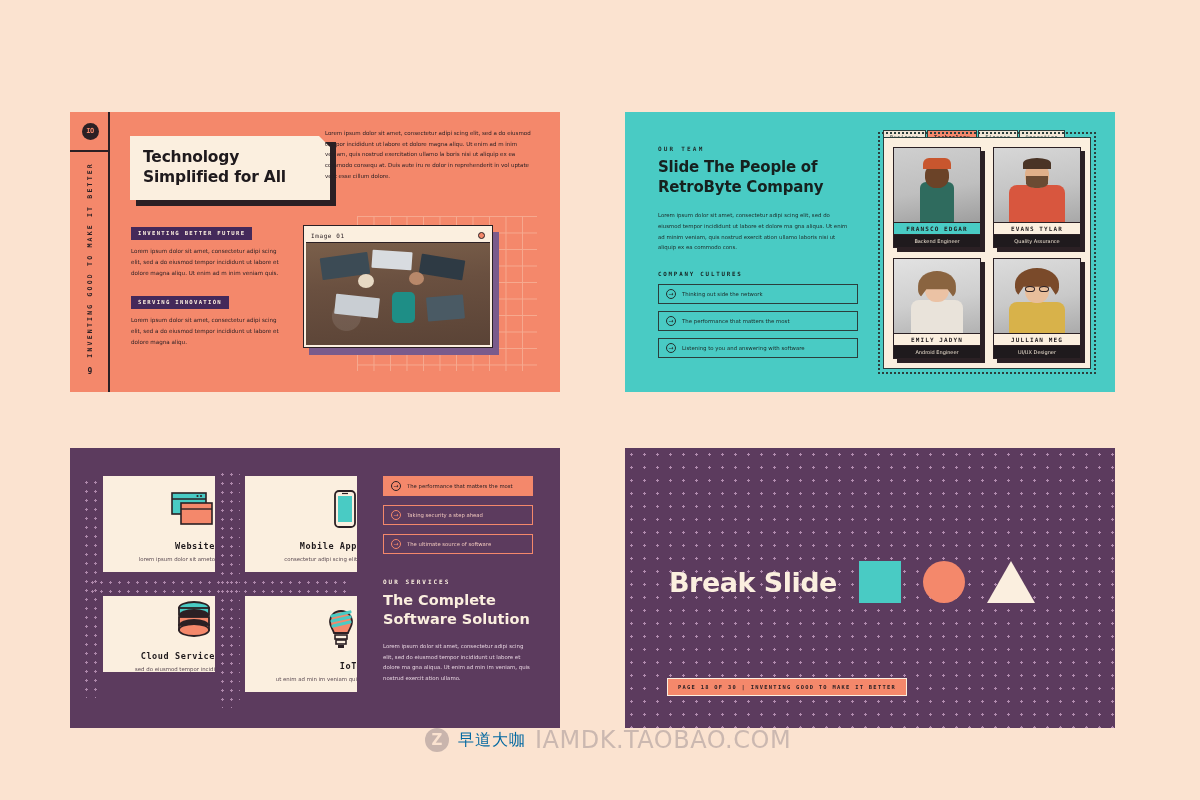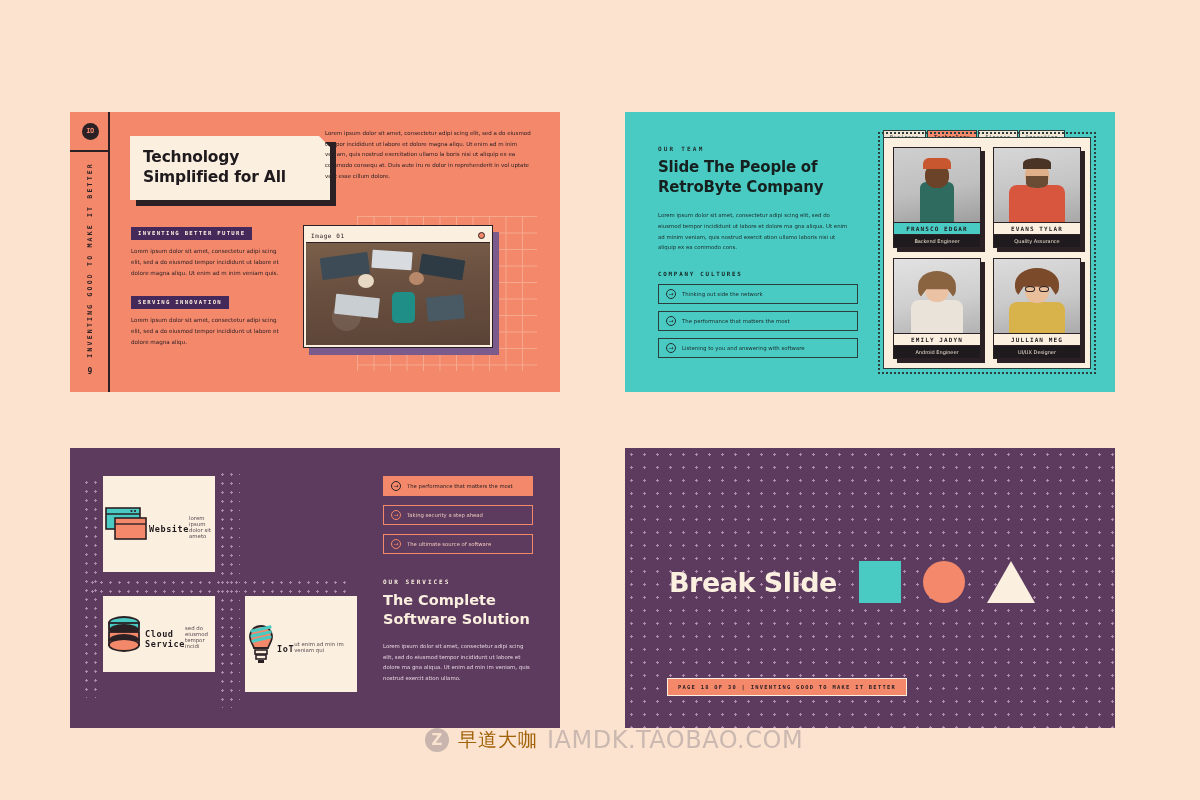--- a/index.html
+++ b/index.html
@@ -111,22 +111,22 @@
             letter-spacing: 1.1px; color: #1F1A1D; }
   .m-name.hl { background: #49CBC4; }
   .m-role { height: 12px; background: #1F1A1D; color: #EDE2D2; display: flex; align-items: center;
             justify-content: center; font-size: 5px; }
   .face { position: absolute; }
 
   
   #slide3 { left: 70px; top: 424px; width: 490px; height: 280px; background: #5C3B5E; }
   .dots-bg { position: absolute; background-image: radial-gradient(#C9A2C4 1px, transparent 1.2px);
              background-size: 9px 9px; opacity: .75; }
-  .svc-card { position: absolute; background: #FBEFDF; display: flex; flex-direction: row;
-              align-items: center; justify-content: center; }
+  .svc-card { position: absolute; background: #FBEFDF; display: flex; flex-direction: column;
+              align-items: flex-end; justify-content: center; }
   .svc-card .ttl { font-family: "DejaVu Sans Mono", monospace; font-size: 8.5px; font-weight: bold;
                    color: #1F1A1D; letter-spacing: .6px; margin-top: 10px; }
   .svc-card .sub { font-size: 5.4px; color: #5A4A52; margin-top: 5px; }
   .svc-icon { height: 44px; display: flex; align-items: center; justify-content: center; }
 
   .s3-right { position: absolute; left: 313px; top: 28px; width: 150px; }
   .s3-item { height: 20px; border: 1px solid #F4886B; display: flex; align-items: center;
              gap: 6px; padding: 0 7px; margin-bottom: 9px; }
   .s3-item .txt { font-size: 5.3px; color: #F3C9BE; }
   .s3-item.active { background: #F4886B; border-color: #F4886B; }
@@ -152,21 +152,21 @@
   .s4-footer { position: absolute; left: 42px; bottom: 32px; width: 240px; height: 18px;
                background: #F4886B; border: 1px solid #FBEFDF; display: flex; align-items: center;
                justify-content: center; }
   .s4-footer span { font-family: "DejaVu Sans Mono", monospace; font-size: 5.4px; font-weight: bold;
                     letter-spacing: 1.3px; color: #2B2024; }
 
   
   .wm { position: absolute; left: 425px; top: 702px; display: flex; align-items: center; gap: 9px; }
   .wm-logo { width: 24px; height: 24px; border-radius: 50%; background: #C9B5AD; color: #FBE3D0;
              display: flex; align-items: center; justify-content: center; font-size: 15px; font-weight: bold; }
-  .wm-cn { font-size: 19px; color: #a16207; letter-spacing: 1px; }
+  .wm-cn { font-size: 16px; color: #0369a1; letter-spacing: 1px; }
   .wm-en { font-size: 24px; color: #CBB8B0; letter-spacing: .5px; }
 </style>
 </head>
 <body>
 
 <div class="stage">
 
   <div class="slide" id="slide1">
     <div class="s1-rail">
       <div class="s1-logo-cell">
@@ -325,20 +325,31 @@
           <circle cx="32" cy="5" r="1.1" fill="#2B2024"></circle>
             <circle cx="28.5" cy="5" r="1.1" fill="#2B2024"></circle>
           <rect x="12" y="12" width="31" height="21" fill="#F4886B" stroke="#2B2024" stroke-width="1.6"></rect>
           <line x1="12" y1="18" x2="43" y2="18" stroke="#2B2024" stroke-width="1.4"></line>
         </svg>
       </div>
       <div class="ttl">Website</div>
       <div class="sub">lorem ipsum dolor sit ameto</div>
     </div>
 
+    <div class="svc-card" style="left:175px;top:28px;width:112px;height:96px;">
+      <div class="svc-icon">
+        <svg width="24" height="40" viewBox="0 0 24 40">
+          <rect x="2" y="2" width="20" height="36" rx="4" fill="#FBEFDF" stroke="#2B2024" stroke-width="1.8"></rect>
+          <rect x="5" y="7" width="14" height="26" fill="#49CBC4"></rect>
+          <line x1="9" y1="4.5" x2="15" y2="4.5" stroke="#2B2024" stroke-width="1.2"></line>
+        </svg>
+      </div>
+      <div class="ttl">Mobile App</div>
+      <div class="sub">consectetur adipi scing elit</div>
+    </div>
 
     <div class="svc-card" style="left:33px;top:148px;width:112px;height:76px;">
       <div class="svc-icon">
         <svg width="42" height="40" viewBox="0 0 42 40">
           <ellipse cx="21" cy="9" rx="15" ry="6" fill="#49CBC4" stroke="#2B2024" stroke-width="1.8"></ellipse>
           <rect x="6" y="9" width="30" height="7" fill="#49CBC4" stroke="#2B2024" stroke-width="1.8"></rect>
           <ellipse cx="21" cy="16" rx="15" ry="6" fill="#2B2024"></ellipse>
           <rect x="6" y="18" width="30" height="8" fill="#F4886B" stroke="#2B2024" stroke-width="1.8"></rect>
           <ellipse cx="21" cy="26" rx="15" ry="6" fill="#2B2024"></ellipse>
           <rect x="6" y="26" width="30" height="5" fill="#F4886B" stroke="#2B2024" stroke-width="1.8"></rect>

